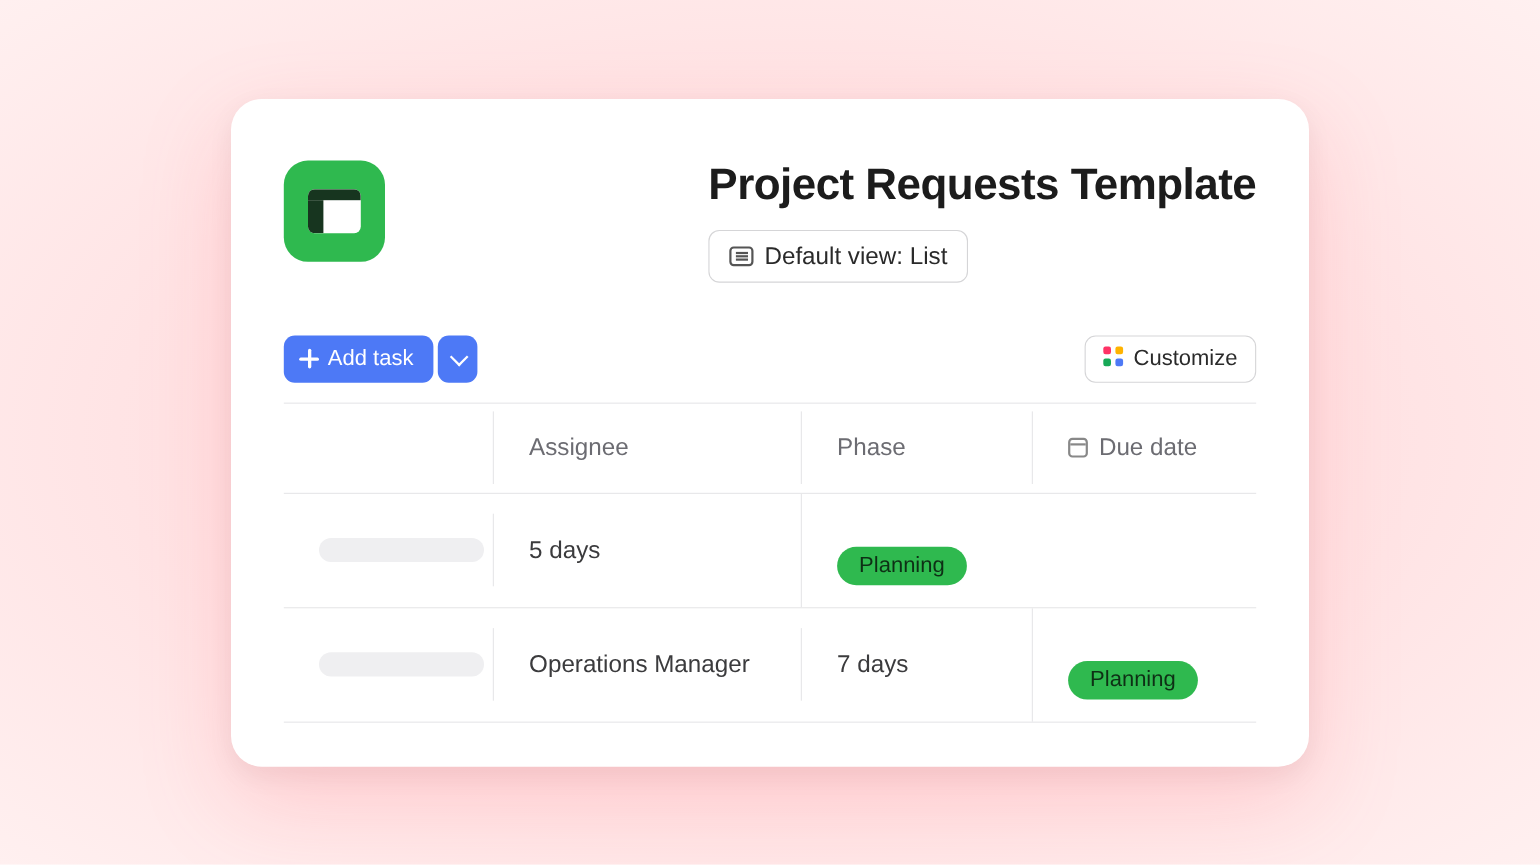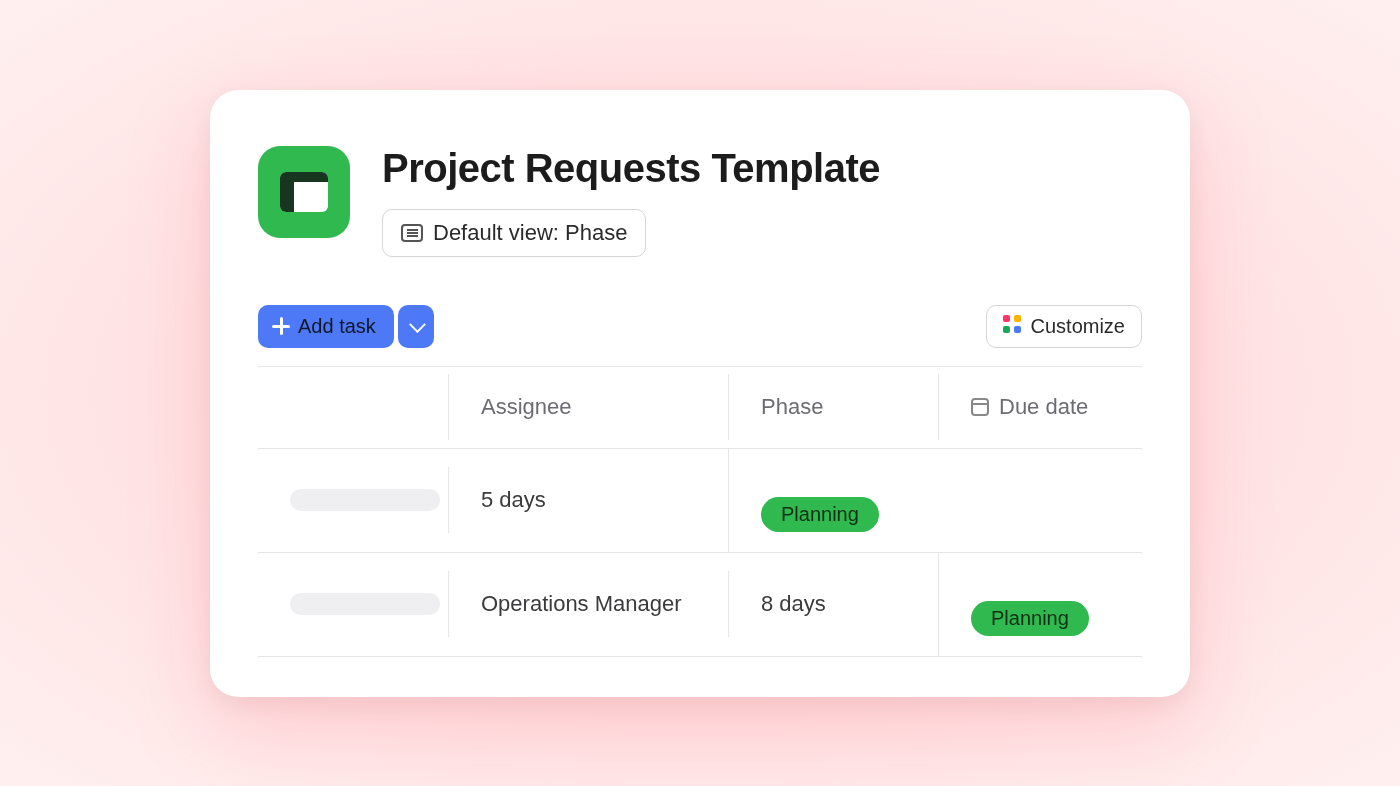--- a/index.html
+++ b/index.html
@@ -21,20 +21,21 @@
     padding: 56px 48px 40px 48px;
     position: relative;
   }
 
   
   .header-row {
     display: flex;
     align-items: flex-start;
     gap: 32px;
     margin-bottom: 48px;
+    justify-content: space-between;
   }
   .app-icon {
     width: 92px;
     height: 92px;
     background: #2fb94f;
     border-radius: 22px;
     display: flex;
     align-items: center;
     justify-content: center;
     flex-shrink: 0;
@@ -105,21 +106,21 @@
     align-items: center;
     justify-content: space-between;
     margin-bottom: 18px;
   }
   .add-group { display: flex; gap: 4px; }
   .btn-add {
     display: inline-flex;
     align-items: center;
     gap: 8px;
     background: #4d79f6;
-    color: #0f172a;
+    color: #ffffff;
     border: none;
     border-radius: 10px;
     padding: 10px 18px 10px 14px;
     font-size: 20px;
     font-weight: 500;
     cursor: pointer;
   }
   .btn-add-caret {
     background: #4d79f6;
     border: none;
@@ -221,21 +222,21 @@
   <div class="header-row">
     <div class="app-icon">
       <div class="app-icon-inner"></div>
     </div>
     <div class="header-text">
       <h1 class="page-title">Project Requests Template</h1>
       <div class="view-chip">
         <span class="list-icon">
             <span class="mid"></span>
           </span>
-        <span>Default view: Phase</span>
+        <span>Default view: List</span>
       </div>
     </div>
   </div>
 
   <div class="toolbar">
     <div class="add-group">
       <button class="btn-add">
         <span class="plus-icon"></span>
         <span>Add task</span>
       </button>
@@ -270,19 +271,19 @@
         </div>
       <div class="cell">5 days</div>
       <div class="cell"><span class="phase-pill phase-planning">Planning</span></div>
     </div>
 
     <div class="row">
       <div class="cell">
           <div class="placeholder-pill"></div>
         </div>
       <div class="cell">Operations Manager</div>
-      <div class="cell">8 days</div>
+      <div class="cell">7 days</div>
       <div class="cell"><span class="phase-pill phase-planning">Planning</span></div>
     </div>
 
   </div>
 
 </div>
 
 </body></html>

